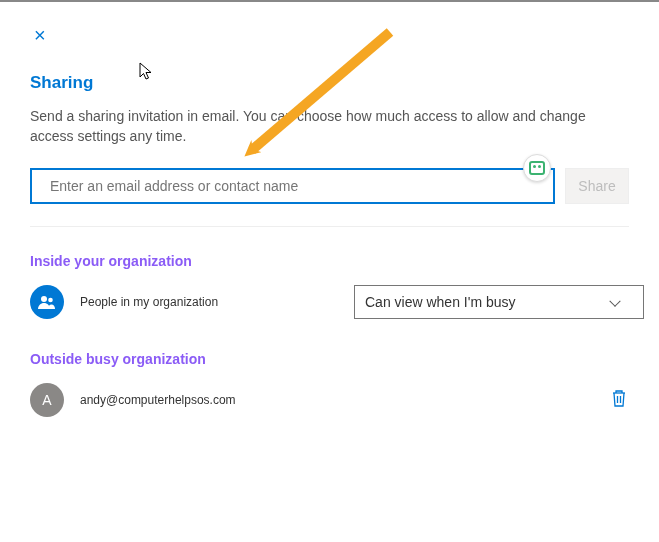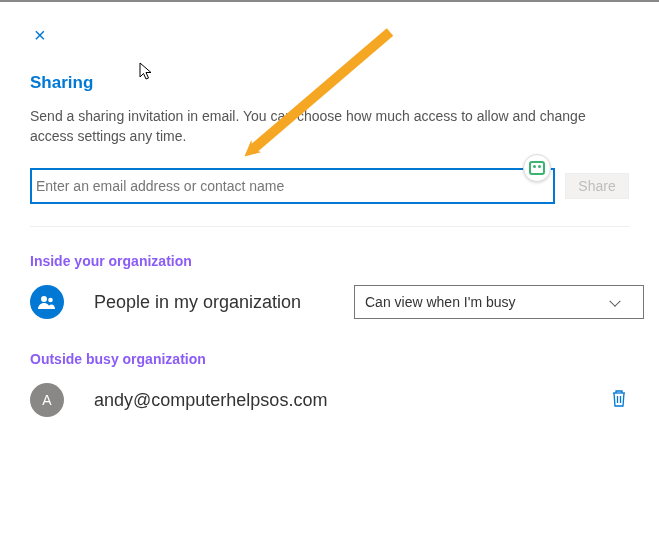--- a/index.html
+++ b/index.html
@@ -48,29 +48,29 @@
   .input-row {
     display: flex;
     align-items: center;
     margin-top: 22px;
     position: relative;
   }
   .email-input {
     flex: 1;
     height: 36px;
     border: 2px solid #0078d4;
-    padding: 0 4px;
+    padding: 0 18px;
     font-size: 14px;
     outline: none;
     color: #333;
   }
   .email-input::placeholder { color: #767676; }
   .share-btn {
     width: 64px;
-    height: 26px;
+    height: 36px;
     margin-left: 10px;
     background: #f3f2f1;
     border: 1px solid #eee;
     color: #bdbdbd;
     font-size: 14px;
     cursor: default;
   }
   .badge {
     position: absolute;
     top: -14px;
@@ -125,23 +125,23 @@
     display: flex;
     align-items: center;
     justify-content: center;
     color: #fff;
     font-size: 14px;
     flex-shrink: 0;
   }
   .avatar.blue { background: #0078d4; }
   .avatar.gray { background: #8a8886; }
   .perm-label {
-    font-size: 18px;
-    color: #333;
-    margin-left: 30px;
+    font-size: 12px;
+    color: #333;
+    margin-left: 16px;
     flex: 1;
   }
   .perm-select {
     width: 290px;
     height: 34px;
     border: 1px solid #767676;
     background: #fff;
     font-size: 14px;
     padding: 0 30px 0 10px;
     color: #333;

